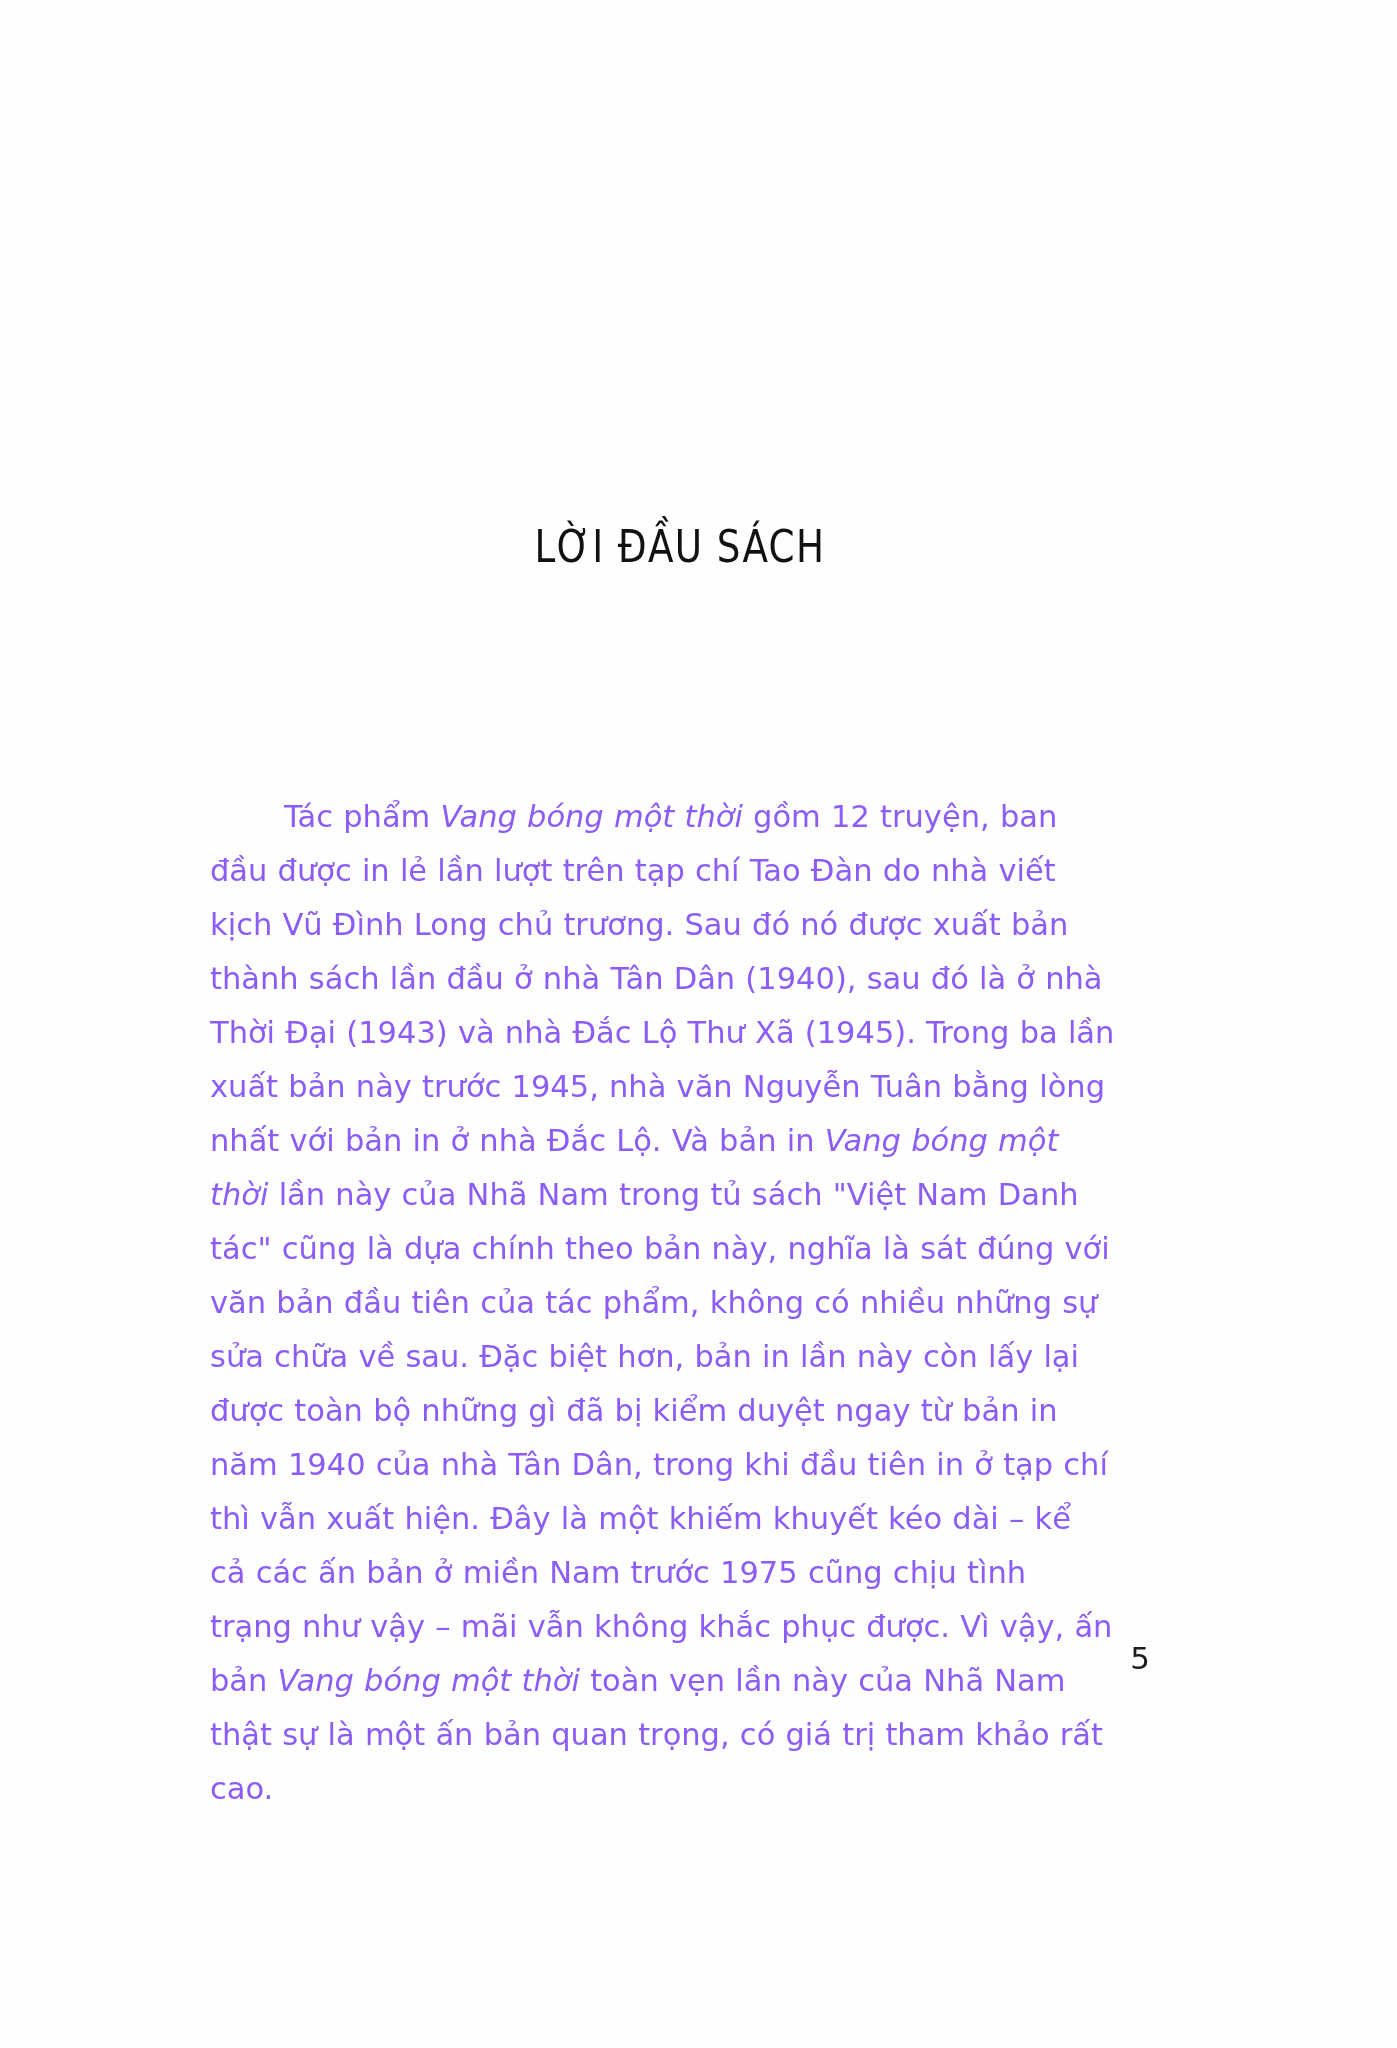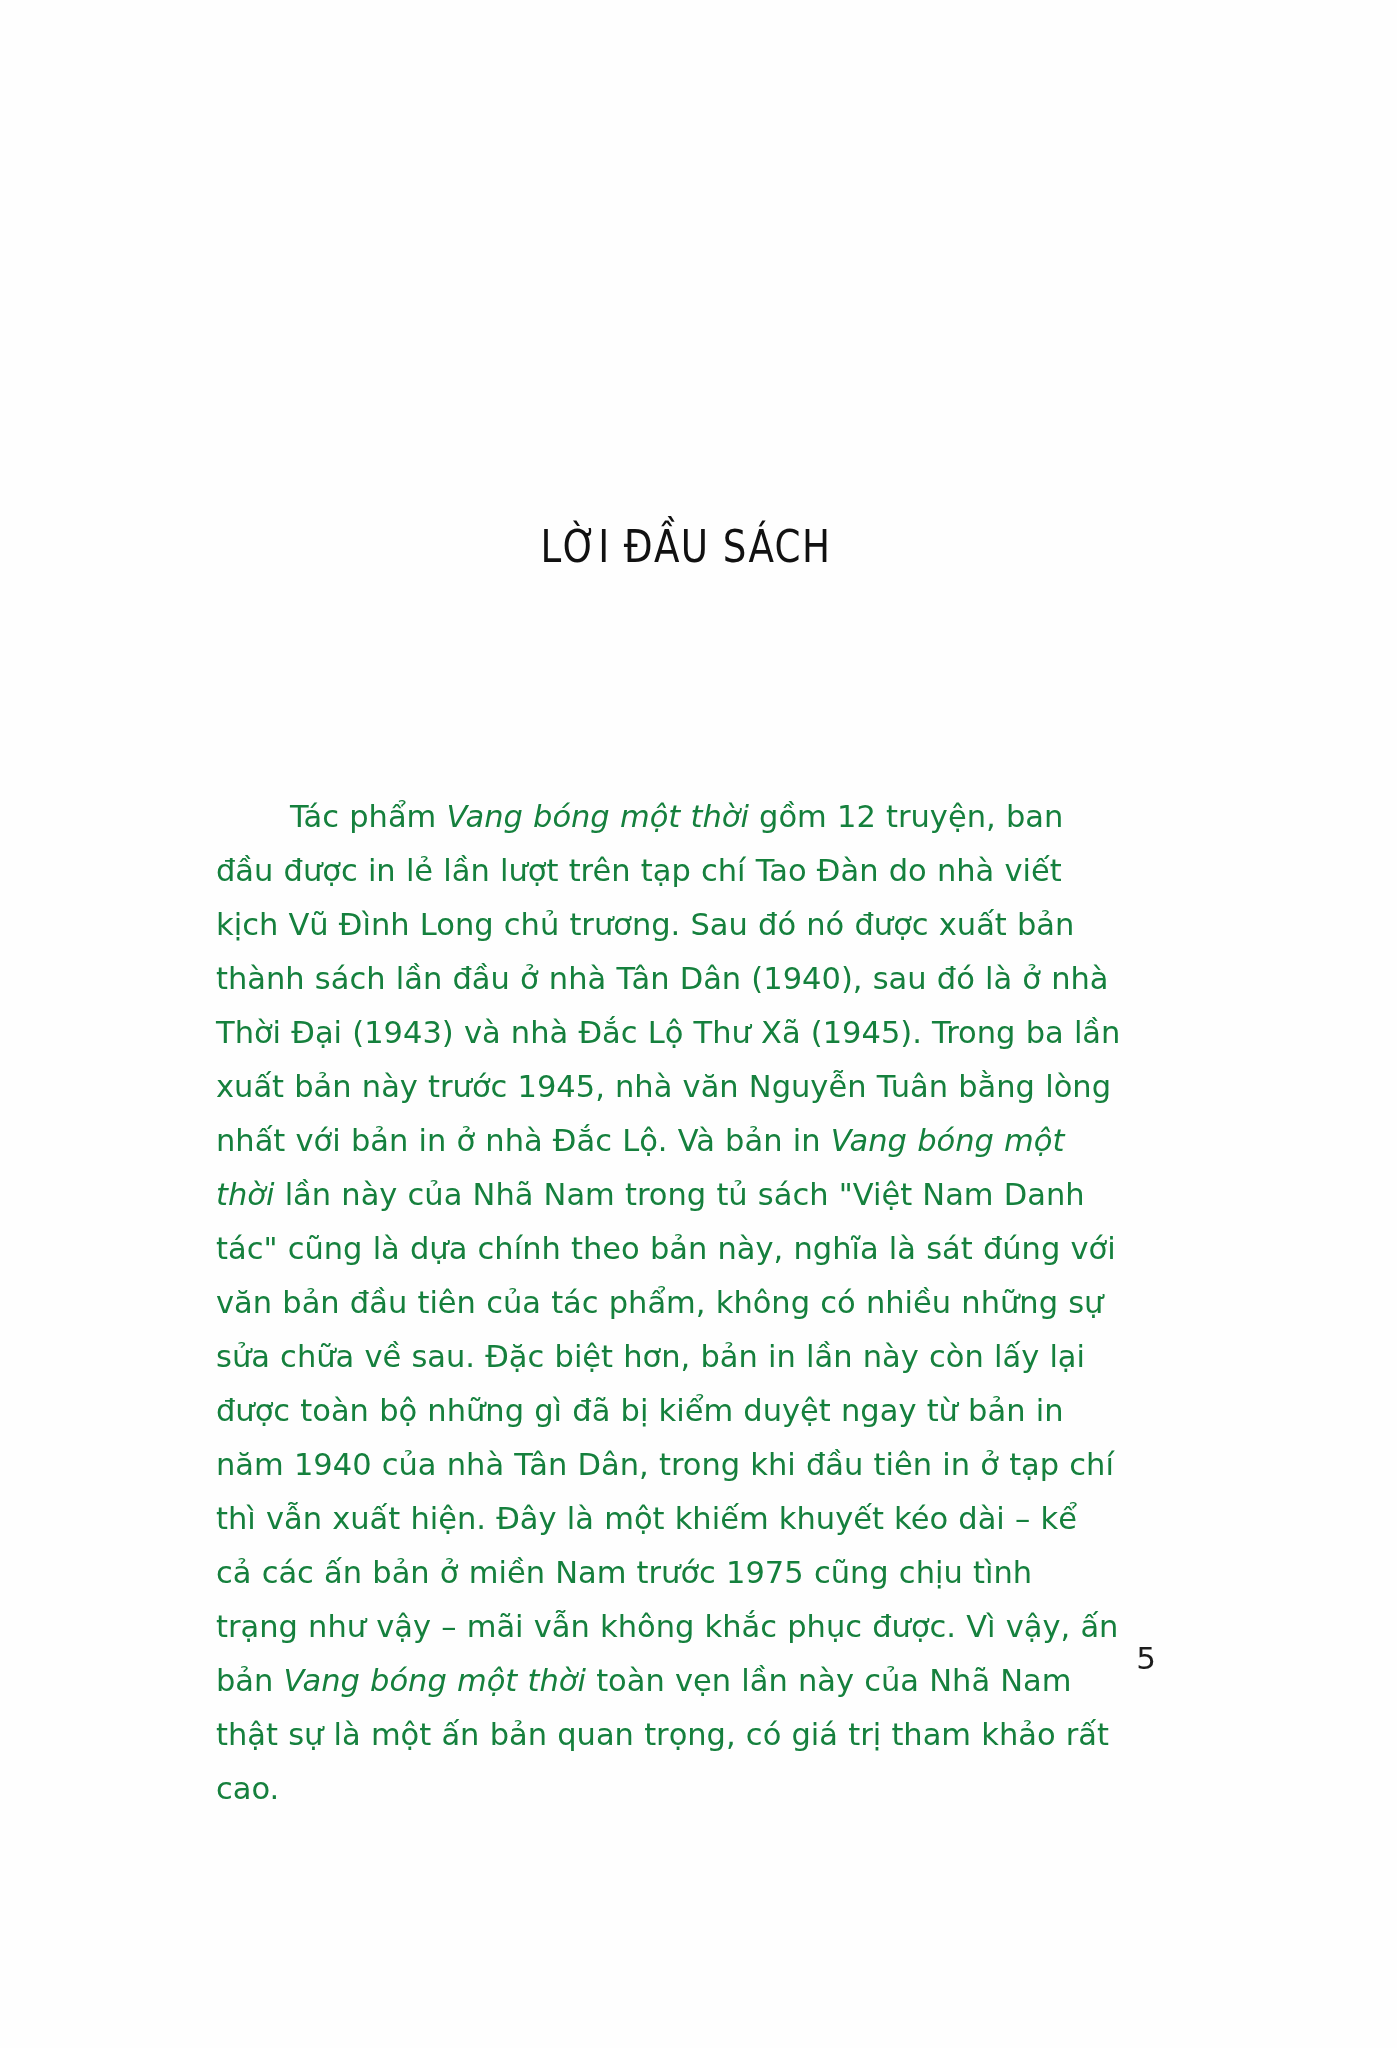--- a/index.html
+++ b/index.html
@@ -16,21 +16,21 @@
   }
   .page {
     position: relative;
     width: 1397px;
     height: 2048px;
     background: #fefefe;
     box-sizing: border-box;
   }
   .content {
     position: absolute;
-    left: 216px;
+    left: 210px;
     top: 0;
     width: 940px;
     height: 2048px;
   }
   .page-title {
     margin: 0;
     padding: 0;
     position: absolute;
     top: 520px;
     left: 0;
@@ -47,21 +47,21 @@
   .body-block {
     position: absolute;
     top: 790px;
     left: 0;
     width: 905px;
   }
   .para {
     margin: 0;
     font-size: 30.5px;
     line-height: 54px;
-    color: #15803d;
+    color: #8b5cf6;
     text-align: left;
     text-indent: 74px;
     font-weight: 400;
     word-spacing: 0.5px;
   }
   .para i {
     font-style: italic;
   }
   .folio {
     position: absolute;

